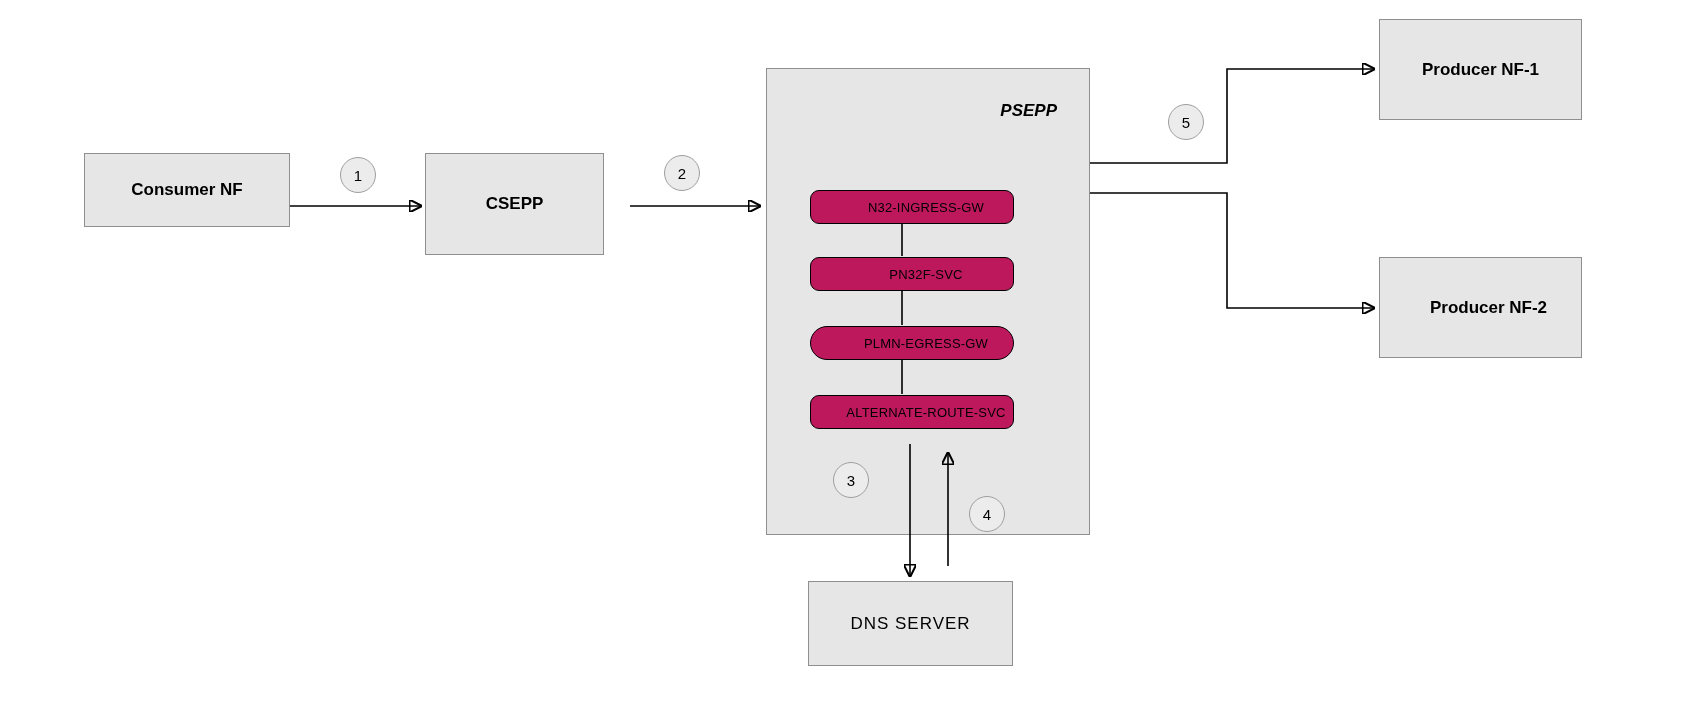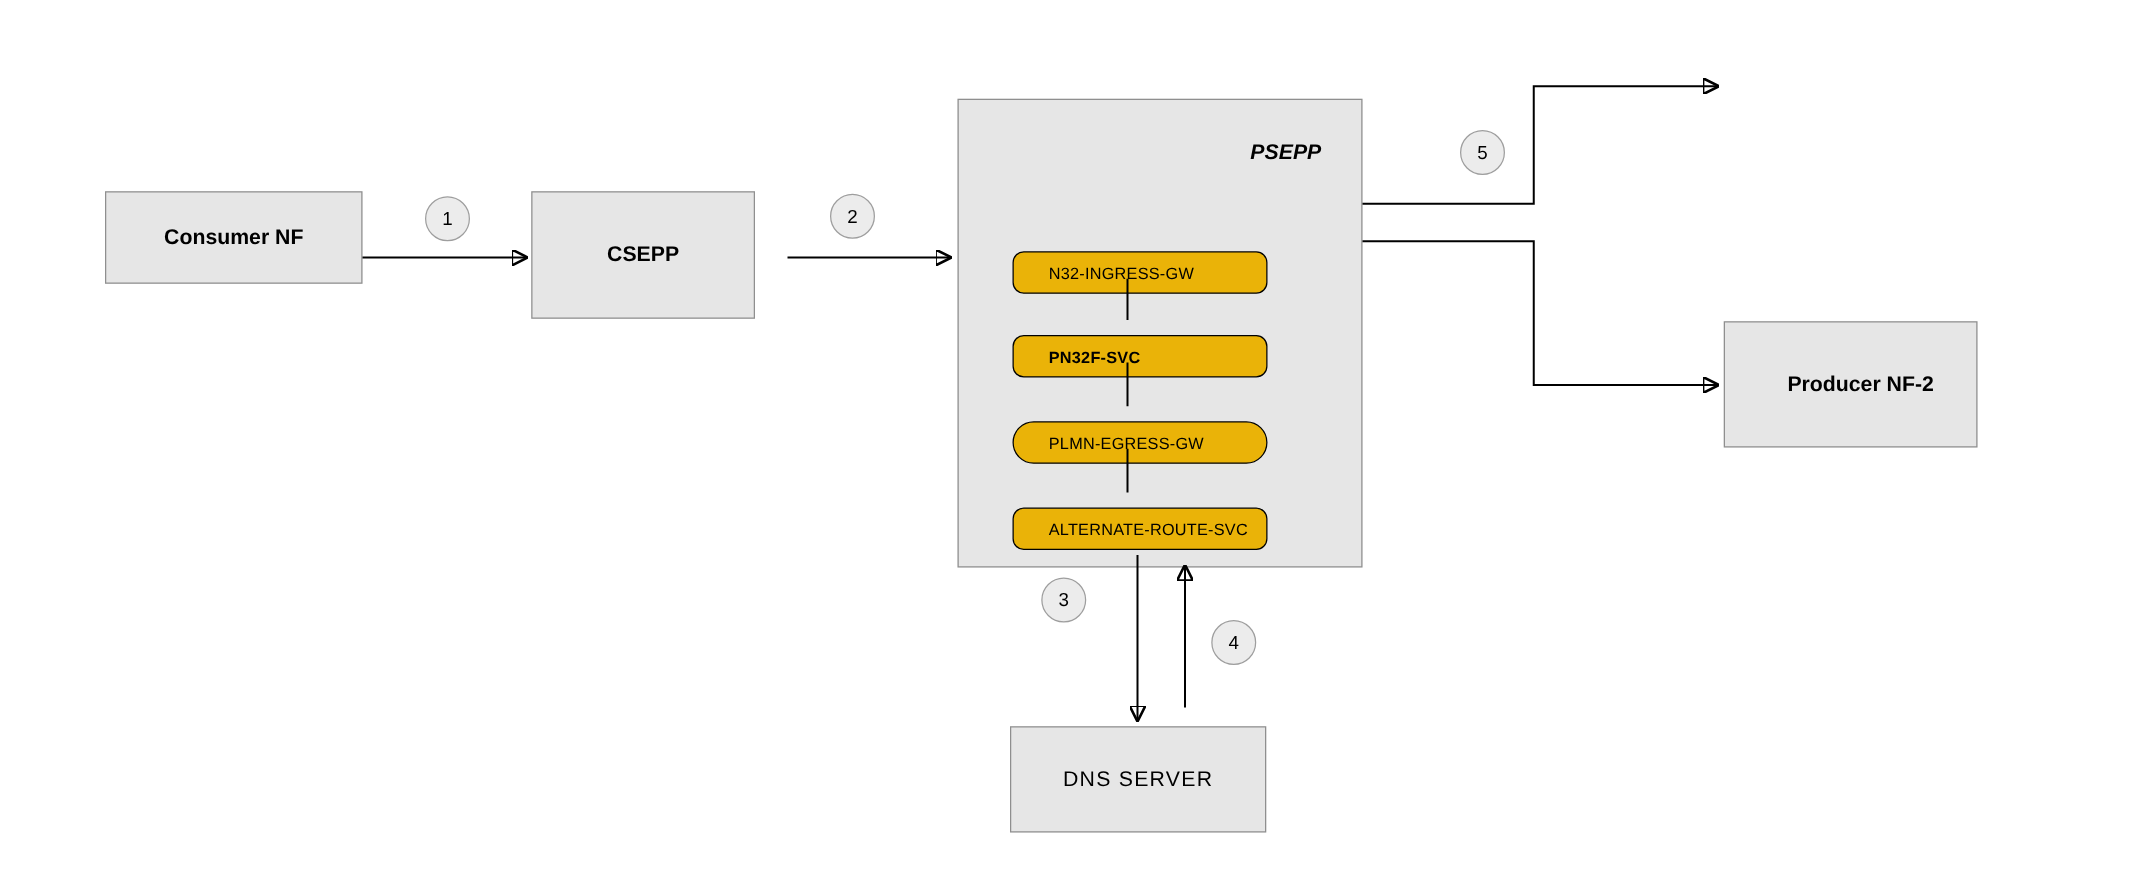--- a/index.html
+++ b/index.html
@@ -45,25 +45,26 @@
     font-weight: bold;
     font-style: italic;
     color: #000000;
     white-space: nowrap;
   }
   .inner-node {
     position: absolute;
     left: 43px;
     width: 204px;
     height: 34px;
-    background: #eab308;
+    background: #be185d;
     border: 1.5px solid #000000;
     border-radius: 9px;
     display: flex;
     align-items: center;
+    justify-content: center;
     box-sizing: border-box;
     padding-left: 28px;
   }
   .inner-node .inner-label {
     font-size: 13px;
     color: #000000;
     white-space: nowrap;
     letter-spacing: 0.2px;
   }
   .badge {
@@ -99,40 +100,43 @@
 <div id="canvas">
 
   <div class="node" style="left:84px; top:153px; width:206px; height:74px;">
     <span class="label">Consumer NF</span>
   </div>
 
   <div class="node" style="left:425px; top:153px; width:179px; height:102px;">
     <span class="label">CSEPP</span>
   </div>
 
-  <div class="container-node" style="left:766px; top:79px; width:324px; height:375px;">
+  <div class="container-node" style="left:766px; top:68px; width:324px; height:467px;">
     <span class="container-title">PSEPP</span>
 
     <div class="inner-node" style="top:121px;">
       <span class="inner-label">N32-INGRESS-GW</span>
     </div>
 
-    <div class="inner-node" style="top:188px;font-weight:bold;">
+    <div class="inner-node" style="top:188px;">
       <span class="inner-label">PN32F-SVC</span>
     </div>
 
     <div class="inner-node" style="top:257px;border-radius:17px;">
       <span class="inner-label">PLMN-EGRESS-GW</span>
     </div>
 
     <div class="inner-node" style="top:326px;">
       <span class="inner-label">ALTERNATE-ROUTE-SVC</span>
     </div>
   </div>
 
+  <div class="node" style="left:1379px; top:19px; width:203px; height:101px;">
+    <span class="label">Producer NF-1</span>
+  </div>
 
   <div class="node" style="left:1379px; top:257px; width:203px; height:101px;padding-left:16px;">
     <span class="label">Producer NF-2</span>
   </div>
 
   <div class="node plain" style="left:808px; top:581px; width:205px; height:85px;">
     <span class="label">DNS SERVER</span>
   </div>
 
   <div class="badge" style="left:340px; top:157px;">

